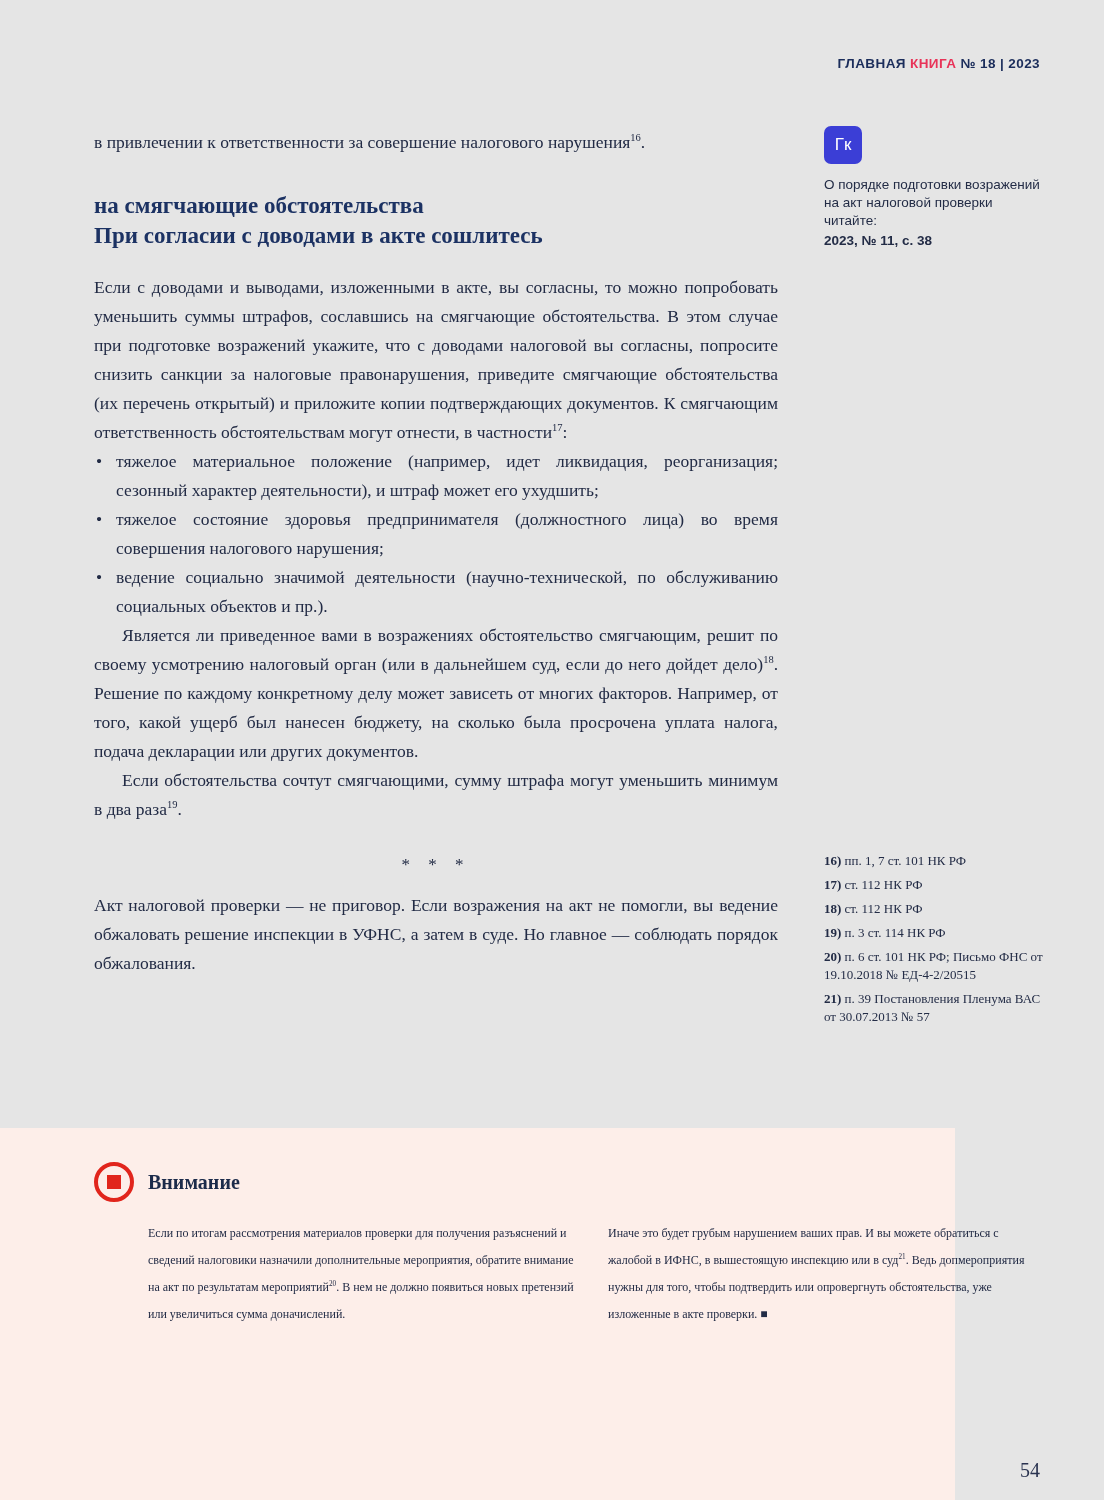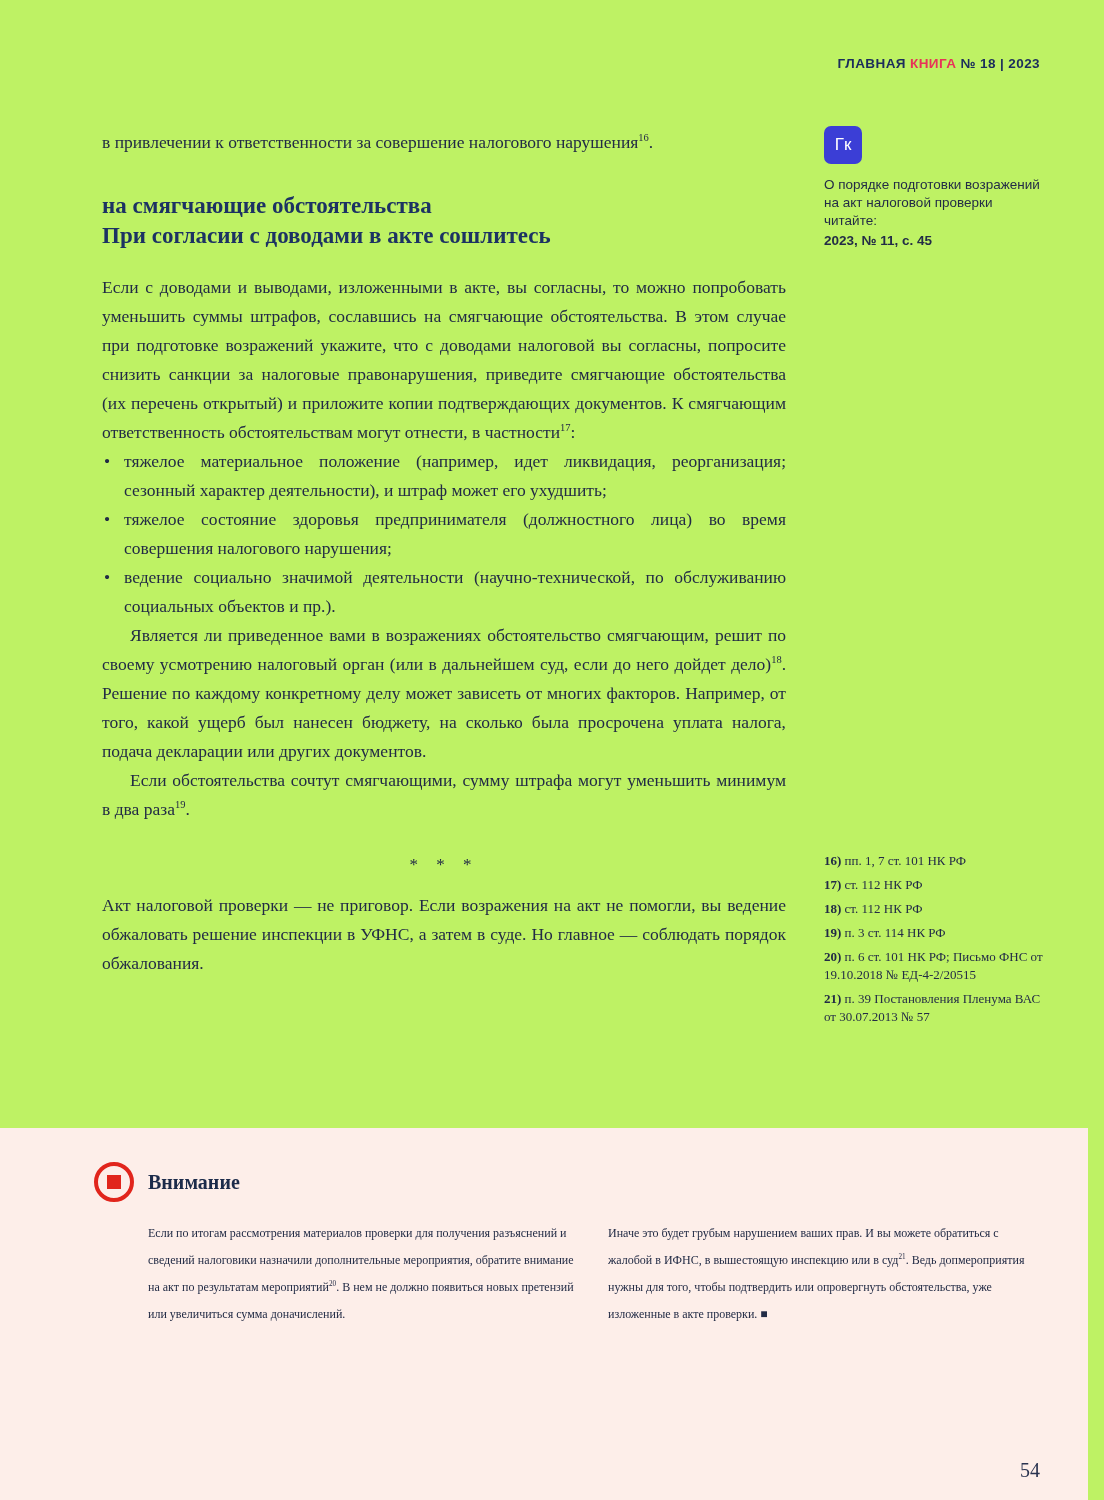--- a/index.html
+++ b/index.html
@@ -1,35 +1,35 @@
 <!DOCTYPE html>
 <html lang="ru"><head>
 <meta charset="utf-8">
 <style>
   html,body{margin:0;padding:0;background:#ffffff;}
   .page{
     position:relative;
     width:1104px;height:1500px;
-    background:#bef264;
+    background:#e5e5e5;
     overflow:hidden;
     font-family:"Liberation Serif","DejaVu Serif",serif;
     color:#222b45;
   }
   
   .masthead{
     position:absolute;top:56px;right:64px;
     font-family:"Liberation Sans","DejaVu Sans",sans-serif;
     font-size:13.5px;font-weight:bold;letter-spacing:.4px;
     color:#1b2d5b;white-space:nowrap;
   }
   .brand-accent{color:#e83358;}
   
   .main-col{
     position:absolute;left:94px;top:128px;width:684px;
-    font-size:17.5px;line-height:29px;margin-left:8px;
+    font-size:17.5px;line-height:29px;
   }
   .para{margin:0;text-align:justify;}
   .para.indent{text-indent:28px;}
   sup{font-size:.6em;line-height:0;vertical-align:super;}
   .heading{
     margin:34px 0 22px 0;
     font-size:23px;line-height:30px;
     color:#1c3263;font-weight:bold;
   }
   .heading .hl{display:block;}
@@ -63,21 +63,21 @@
   
   .footnotes{
     position:absolute;left:824px;top:852px;width:226px;
     font-family:Liberation Serif, serif;
     font-size:13px;line-height:18px;color:#232c46;
   }
   .fn{margin:0 0 6px 0;}
   .fn-num{font-weight:bold;}
   
   .attention{
-    position:absolute;left:0;top:1128px;width:1088px;height:372px;
+    position:absolute;left:0;top:1128px;width:955px;height:372px;
     background:#fdeee9;
   }
   .att-head{
     position:absolute;left:94px;top:34px;
     display:flex;align-items:center;
   }
   .att-icon{
     width:40px;height:40px;border-radius:50%;
     border:4px solid #e1251c;box-sizing:border-box;
     display:flex;align-items:center;justify-content:center;
@@ -135,21 +135,21 @@
     <div class="stars">* * *</div>
 
     <p class="para">Акт налоговой проверки — не приговор. Если возражения на акт не помогли, вы ведение обжаловать решение инспекции в УФНС, а затем в суде. Но главное — соблюдать порядок обжалования.</p>
   </main>
 
   <aside class="sidebar">
     <div class="gk-logo">
       <span>Гк</span>
     </div>
     <p class="note">О порядке подготовки возражений на акт налоговой проверки читайте:</p>
-    <p class="note-ref">2023, № 11, с. 45</p>
+    <p class="note-ref">2023, № 11, с. 38</p>
   </aside>
 
   <aside class="footnotes">
     <div class="fn">
       <span class="fn-num">16)</span>
       <span class="fn-text">пп. 1, 7 ст. 101 НК РФ</span>
     </div>
     <div class="fn">
       <span class="fn-num">17)</span>
       <span class="fn-text">ст. 112 НК РФ</span>

